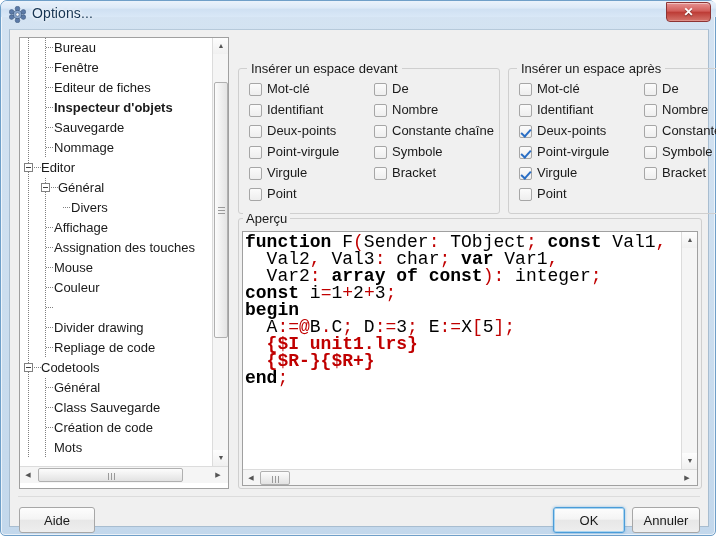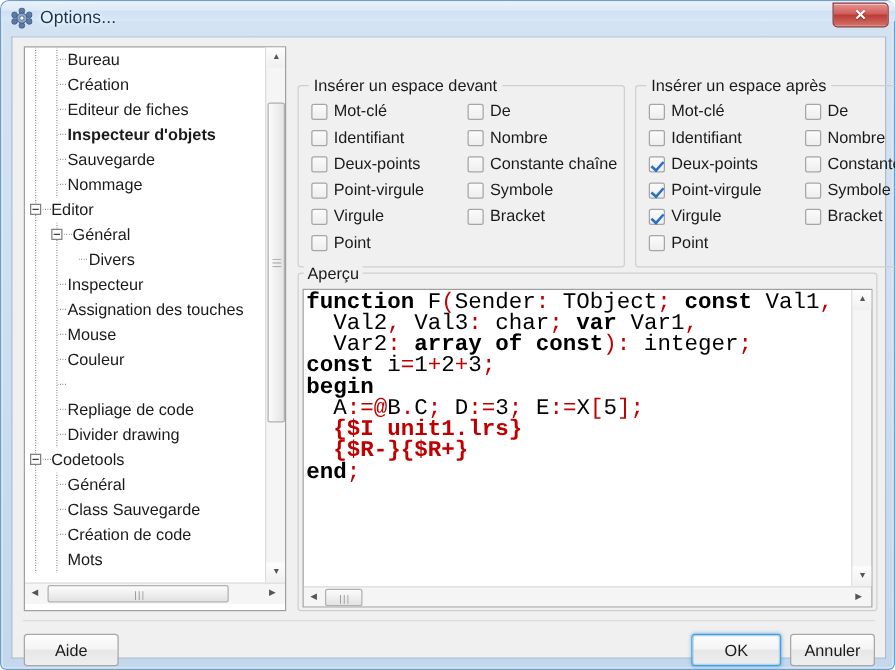--- a/index.html
+++ b/index.html
@@ -367,21 +367,21 @@
           <div class="tree-item" style="top: 0px;">
             <div class="guide" style="left: 8px;"></div>
             <div class="guide" style="left: 25px;"></div>
             <div class="elbow" style="left: 26px;"></div>
             <span class="tree-label" style="position: absolute; left: 33px;">Bureau</span>
           </div>
           <div class="tree-item" style="top: 0px;">
             <div class="guide" style="left: 8px;"></div>
             <div class="guide" style="left: 25px;"></div>
             <div class="elbow" style="left: 26px;"></div>
-            <span class="tree-label" style="position: absolute; left: 33px;">Création</span>
+            <span class="tree-label" style="position: absolute; left: 33px;">Fenêtre</span>
           </div>
           <div class="tree-item" style="top: 0px;">
             <div class="guide" style="left: 8px;"></div>
             <div class="guide" style="left: 25px;"></div>
             <div class="elbow" style="left: 26px;"></div>
             <span class="tree-label" style="position: absolute; left: 33px;">Editeur de fiches</span>
           </div>
           <div class="tree-item" style="top: 0px; font-weight: bold;">
             <div class="guide" style="left: 8px;"></div>
             <div class="guide" style="left: 25px;"></div>
@@ -416,21 +416,21 @@
           <div class="tree-item" style="top: 0px;">
             <div class="guide" style="left: 8px;"></div>
             <div class="guide" style="left: 25px;"></div>
             <div class="elbow" style="left: 43px;"></div>
             <span class="tree-label" style="position: absolute; left: 50px;">Divers</span>
           </div>
           <div class="tree-item" style="top: 0px;">
             <div class="guide" style="left: 8px;"></div>
             <div class="guide" style="left: 25px;"></div>
             <div class="elbow" style="left: 26px;"></div>
-            <span class="tree-label" style="position: absolute; left: 33px;">Inspecteur</span>
+            <span class="tree-label" style="position: absolute; left: 33px;">Affichage</span>
           </div>
           <div class="tree-item" style="top: 0px;">
             <div class="guide" style="left: 8px;"></div>
             <div class="guide" style="left: 25px;"></div>
             <div class="elbow" style="left: 26px;"></div>
             <span class="tree-label" style="position: absolute; left: 33px;">Assignation des touches</span>
           </div>
           <div class="tree-item" style="top: 0px;">
             <div class="guide" style="left: 8px;"></div>
             <div class="guide" style="left: 25px;"></div>
@@ -445,27 +445,27 @@
           </div>
           <div class="tree-item" style="top: 0px;">
             <div class="guide" style="left: 8px;"></div>
             <div class="guide" style="left: 25px;"></div>
             <div class="elbow" style="left: 26px;"></div>
           </div>
           <div class="tree-item" style="top: 0px;">
             <div class="guide" style="left: 8px;"></div>
             <div class="guide" style="left: 25px;"></div>
             <div class="elbow" style="left: 26px;"></div>
+            <span class="tree-label" style="position: absolute; left: 33px;">Divider drawing</span>
+          </div>
+          <div class="tree-item" style="top: 0px;">
+            <div class="guide" style="left: 8px;"></div>
+            <div class="guide" style="left: 25px;"></div>
+            <div class="elbow" style="left: 26px;"></div>
             <span class="tree-label" style="position: absolute; left: 33px;">Repliage de code</span>
-          </div>
-          <div class="tree-item" style="top: 0px;">
-            <div class="guide" style="left: 8px;"></div>
-            <div class="guide" style="left: 25px;"></div>
-            <div class="elbow" style="left: 26px;"></div>
-            <span class="tree-label" style="position: absolute; left: 33px;">Divider drawing</span>
           </div>
           <div class="tree-item" style="top: 0px;">
             <div class="guide" style="left: 8px;"></div>
             <div class="expander" style="left: 4px;"></div>
             <div class="elbow" style="left: 14px;"></div>
             <span class="tree-label" style="position: absolute; left: 20px;">Codetools</span>
           </div>
           <div class="tree-item" style="top: 0px;">
             <div class="guide" style="left: 8px;"></div>
             <div class="guide" style="left: 25px;"></div>

